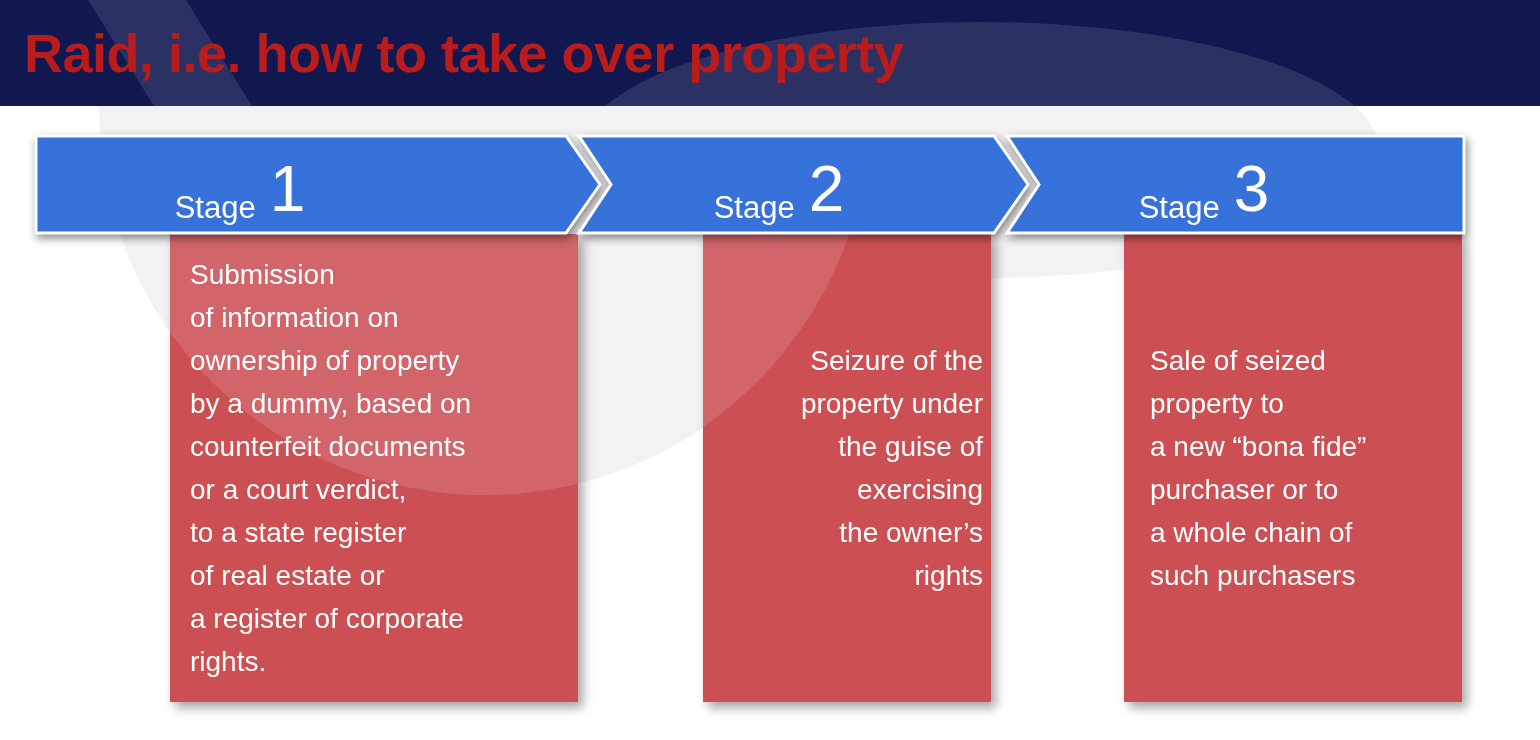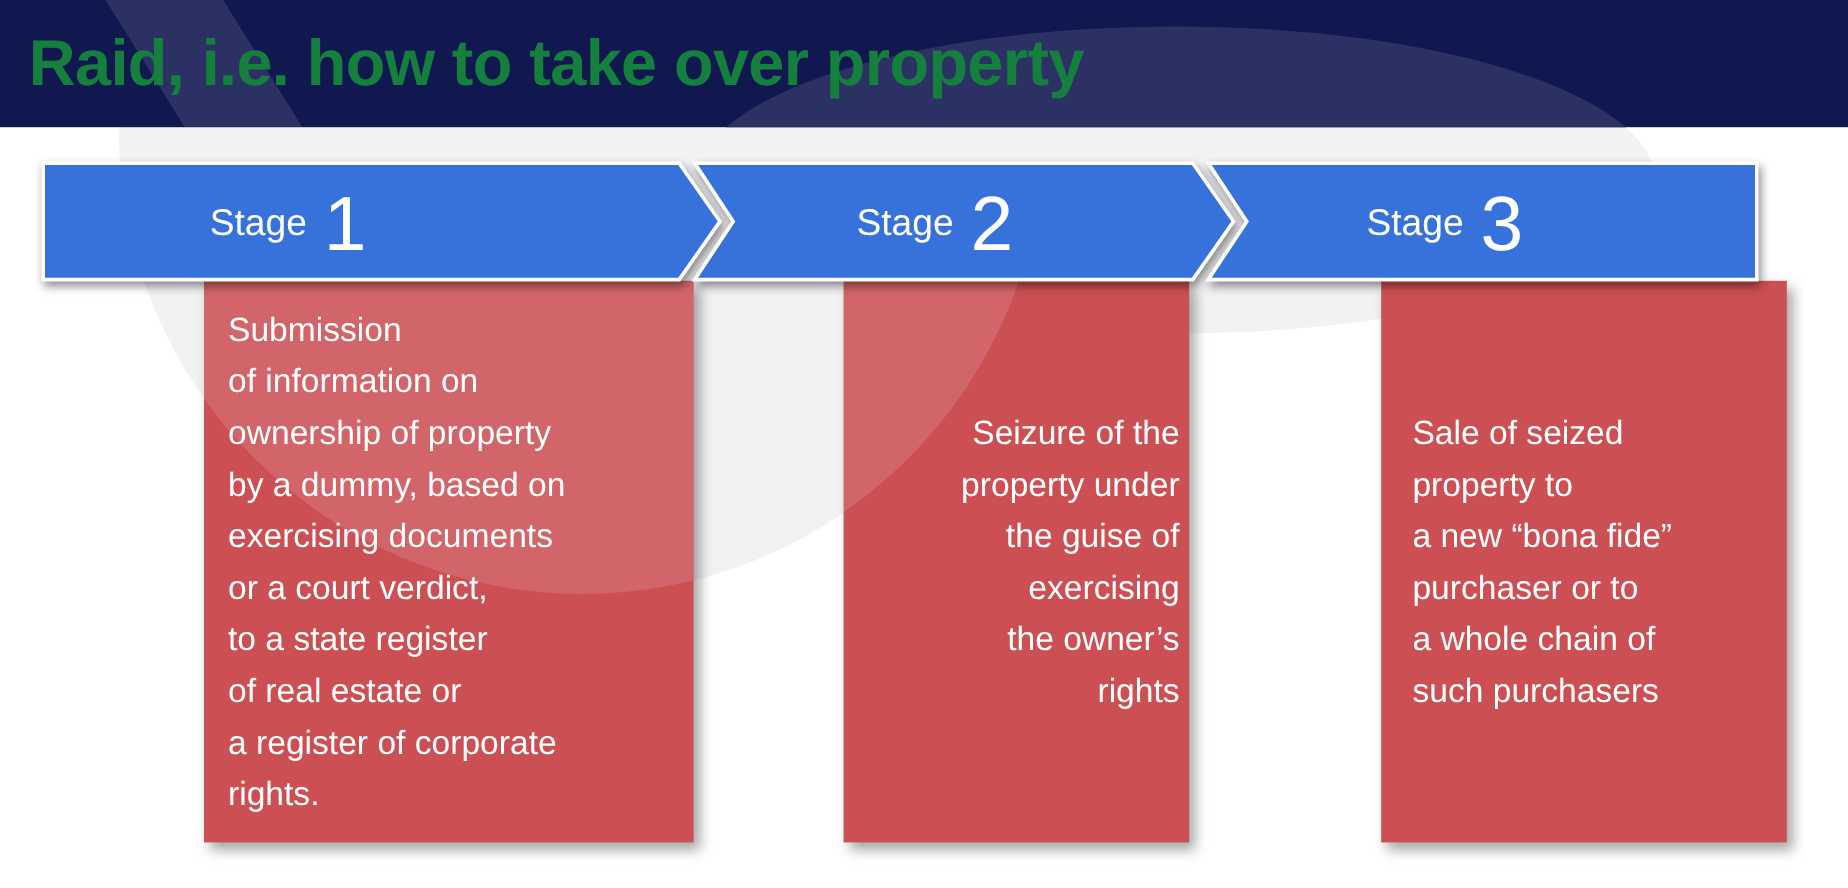--- a/index.html
+++ b/index.html
@@ -19,52 +19,52 @@
     position:absolute;left:0;top:0;width:300px;height:106px;
     background:#2b3263;
     clip-path:polygon(88px 0,186px 0,252px 106px,154px 106px);
   }
   .header-dome{
     position:absolute;left:581px;top:22px;width:798px;height:256px;
     border-radius:50%;background:#2b3263;
   }
   .title{
     position:absolute;left:24px;top:0;height:106px;display:flex;align-items:center;
-    color:#15803d;font-size:54px;font-weight:bold;letter-spacing:-0.5px;z-index:6;
+    color:#b91c1c;font-size:54px;font-weight:bold;letter-spacing:-0.5px;z-index:6;
     white-space:nowrap;
   }
   
   .stage-box{
     position:absolute;top:234px;height:468px;background:#cc4f53;
     box-shadow:5px 6px 10px rgba(0,0,0,0.35);
     overflow:hidden;z-index:2;display:flex;flex-direction:column;justify-content:center;
   }
   .stage-box .wm-circle{
     position:absolute;width:772px;height:772px;border-radius:50%;
     background:rgba(255,255,255,0.13);pointer-events:none;
   }
   #box1{left:170px;width:408px;}
   #box1 .wm-circle{left:-71px;top:-511px;}
   #box2{left:703px;width:288px;text-align:right;}
   #box2 .wm-circle{left:-605px;top:-511px;}
-  #box3{left:1124px;width:338px;margin-left:27px;}
+  #box3{left:1124px;width:338px;}
   .box-text{
     position:relative;color:#ffffff;font-size:28px;line-height:43px;
     white-space:pre-line;padding-left:20px;padding-right:8px;
   }
   #box3 .box-text{padding-left:26px;}
   
   .bars{position:absolute;inset:0;z-index:7;pointer-events:none;}
   .bar-seg{
     fill:#3672da;stroke:#ffffff;stroke-width:3px;
     filter:drop-shadow(2px 4px 4px rgba(0,0,0,0.45));
   }
   .stage-label{
     position:absolute;top:146px;height:80px;width:320px;
-    display:flex;align-items:center;justify-content:center;
+    display:flex;align-items:flex-end;justify-content:center;
     color:#ffffff;z-index:8;pointer-events:none;
   }
   .stage-label .lbl{font-size:31px;}
   .stage-label .num{font-size:64px;margin-left:14px;}
   #label1{left:80px;}
   #label2{left:619px;}
   #label3{left:1044px;}
 </style>
 </head>
 <body>
@@ -75,21 +75,21 @@
     <circle cx="485" cy="109" r="386" fill="#f2f2f4"></circle>
     <ellipse cx="980" cy="150" rx="399" ry="128" fill="#f2f2f4"></ellipse>
   </svg>
 
   <div class="stage-box" id="box1">
     <div class="wm-circle"></div>
     <div class="box-text">Submission
 of information on
 ownership of property
 by a dummy, based on
-exercising documents
+counterfeit documents
 or a court verdict,
 to a state register
 of real estate or
 a register of corporate
 rights.</div>
   </div>
   <div class="stage-box" id="box2">
     <div class="wm-circle"></div>
     <div class="box-text">Seizure of the
 property under

